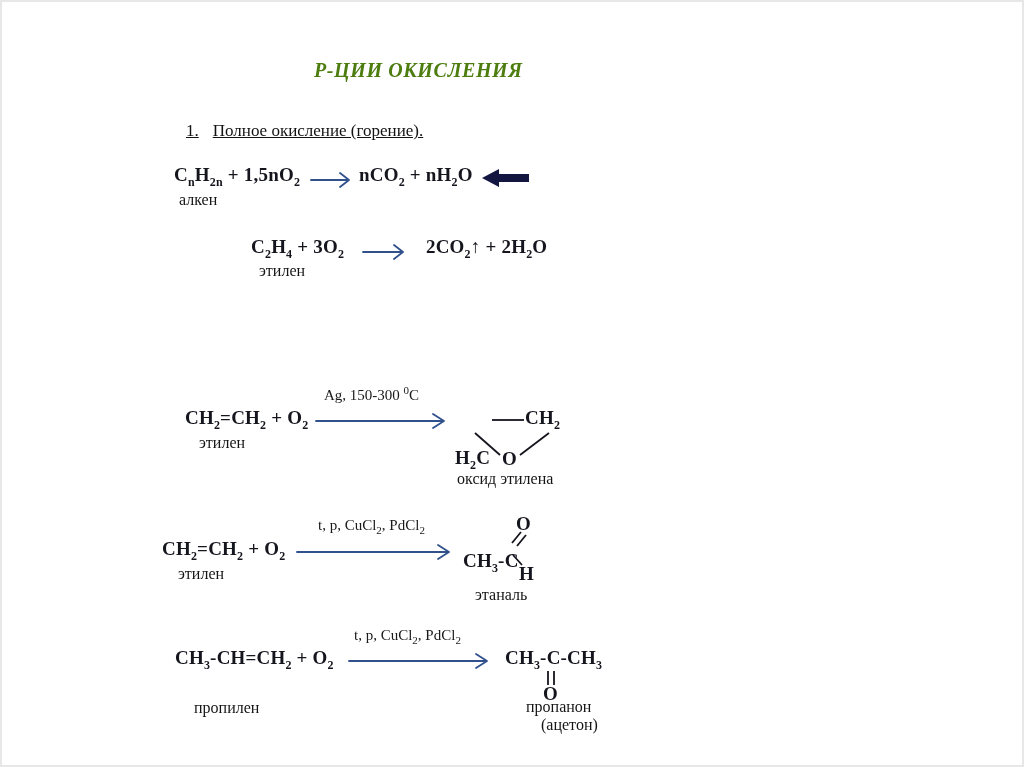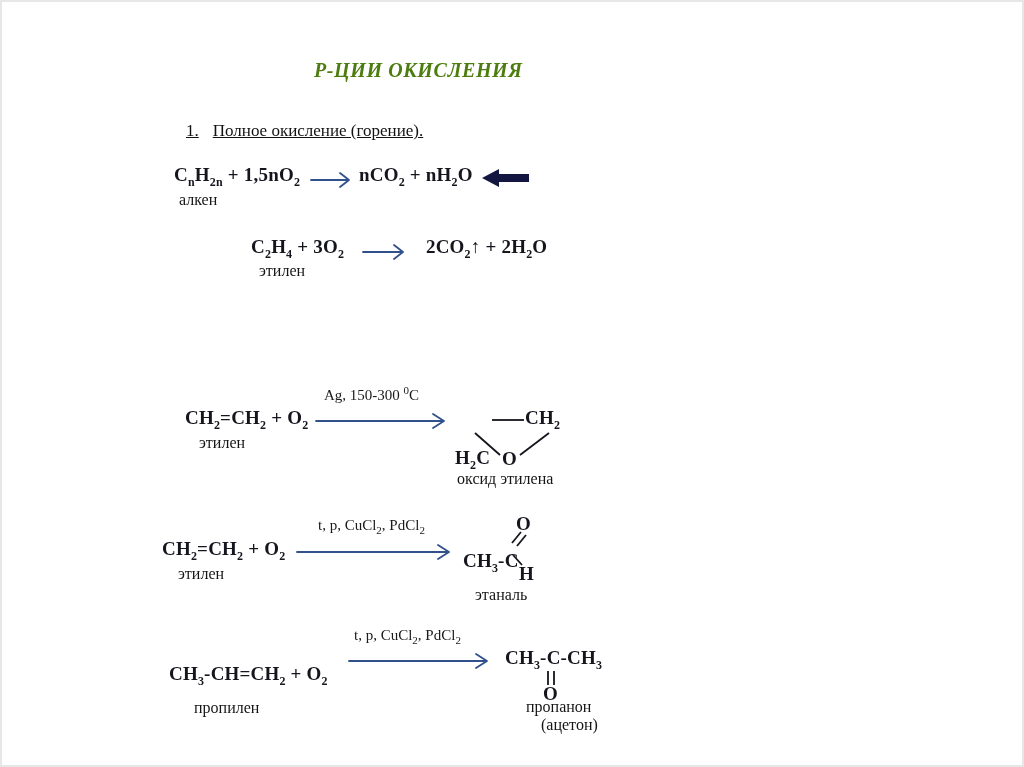--- a/index.html
+++ b/index.html
@@ -86,21 +86,21 @@
   <div class="abs formula" style="left:514px;top:511px;">O</div>
   <div class="abs formula" style="left:517px;top:561px;">H</div>
   <svg style="left:455px;top:505px;" width="100" height="100">
     <path class="bond" d="M55 36 L64 25"></path>
     <path class="bond" d="M60 39 L69 28"></path>
     <path class="bond" d="M56 48 L65 58"></path>
   </svg>
   <div class="abs lbl" style="left:473px;top:584px;">этаналь</div>
 
   <div class="abs cond" style="left:352px;top:625px;"><span>t, p, CuCl</span><sub>2</sub><span>, PdCl</span><sub>2</sub></div>
-  <div class="abs formula" style="left:167px;top:645px;margin-top:16px;"><span>CH</span><sub>3</sub><span>-CH=CH</span><sub>2</sub><span> + O</span><sub>2</sub></div>
+  <div class="abs formula" style="left:173px;top:645px;"><span>CH</span><sub>3</sub><span>-CH=CH</span><sub>2</sub><span> + O</span><sub>2</sub></div>
   <div class="abs lbl" style="left:192px;top:697px;">пропилен</div>
   <svg style="left:345px;top:648px;" width="146" height="22">
     <path class="rarrow" d="M2 11 L138 11 M129 4 L140 11 L129 18"></path>
   </svg>
   <div class="abs formula" style="left:503px;top:645px;"><span>CH</span><sub>3</sub><span>-C-CH</span><sub>3</sub></div>
   <svg style="left:535px;top:665px;" width="30" height="25">
     <path class="bond" d="M11 4 L11 18"></path>
     <path class="bond" d="M17 4 L17 18"></path>
   </svg>
   <div class="abs formula" style="left:541px;top:681px;">O</div>

